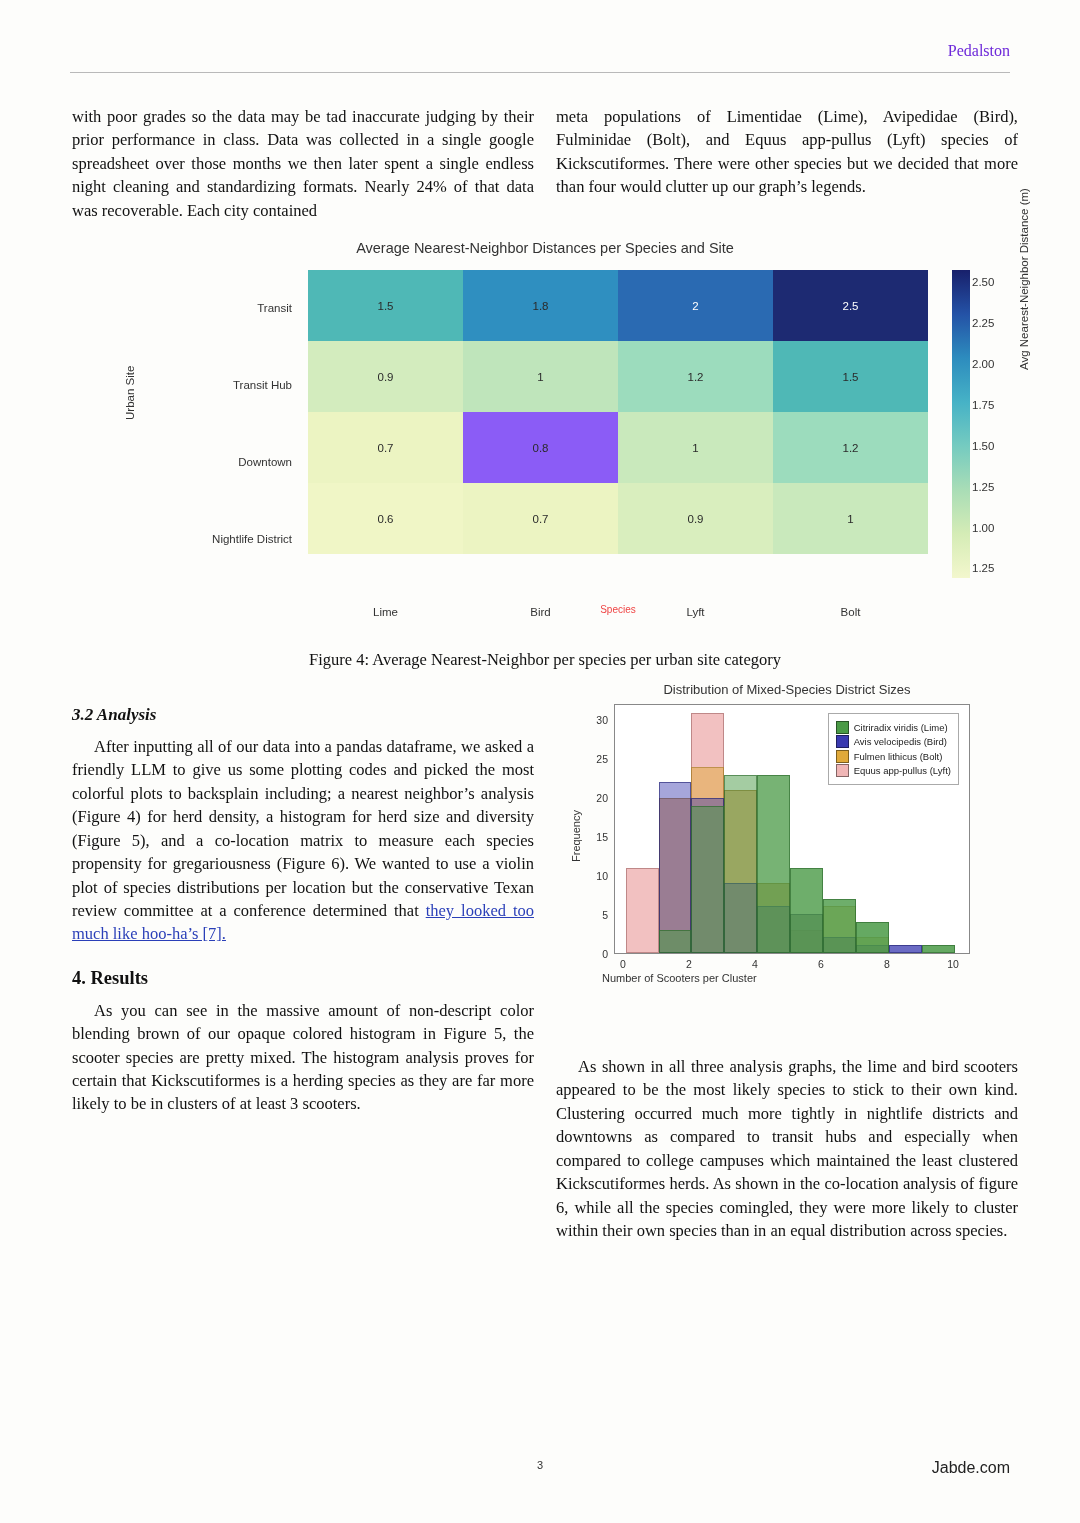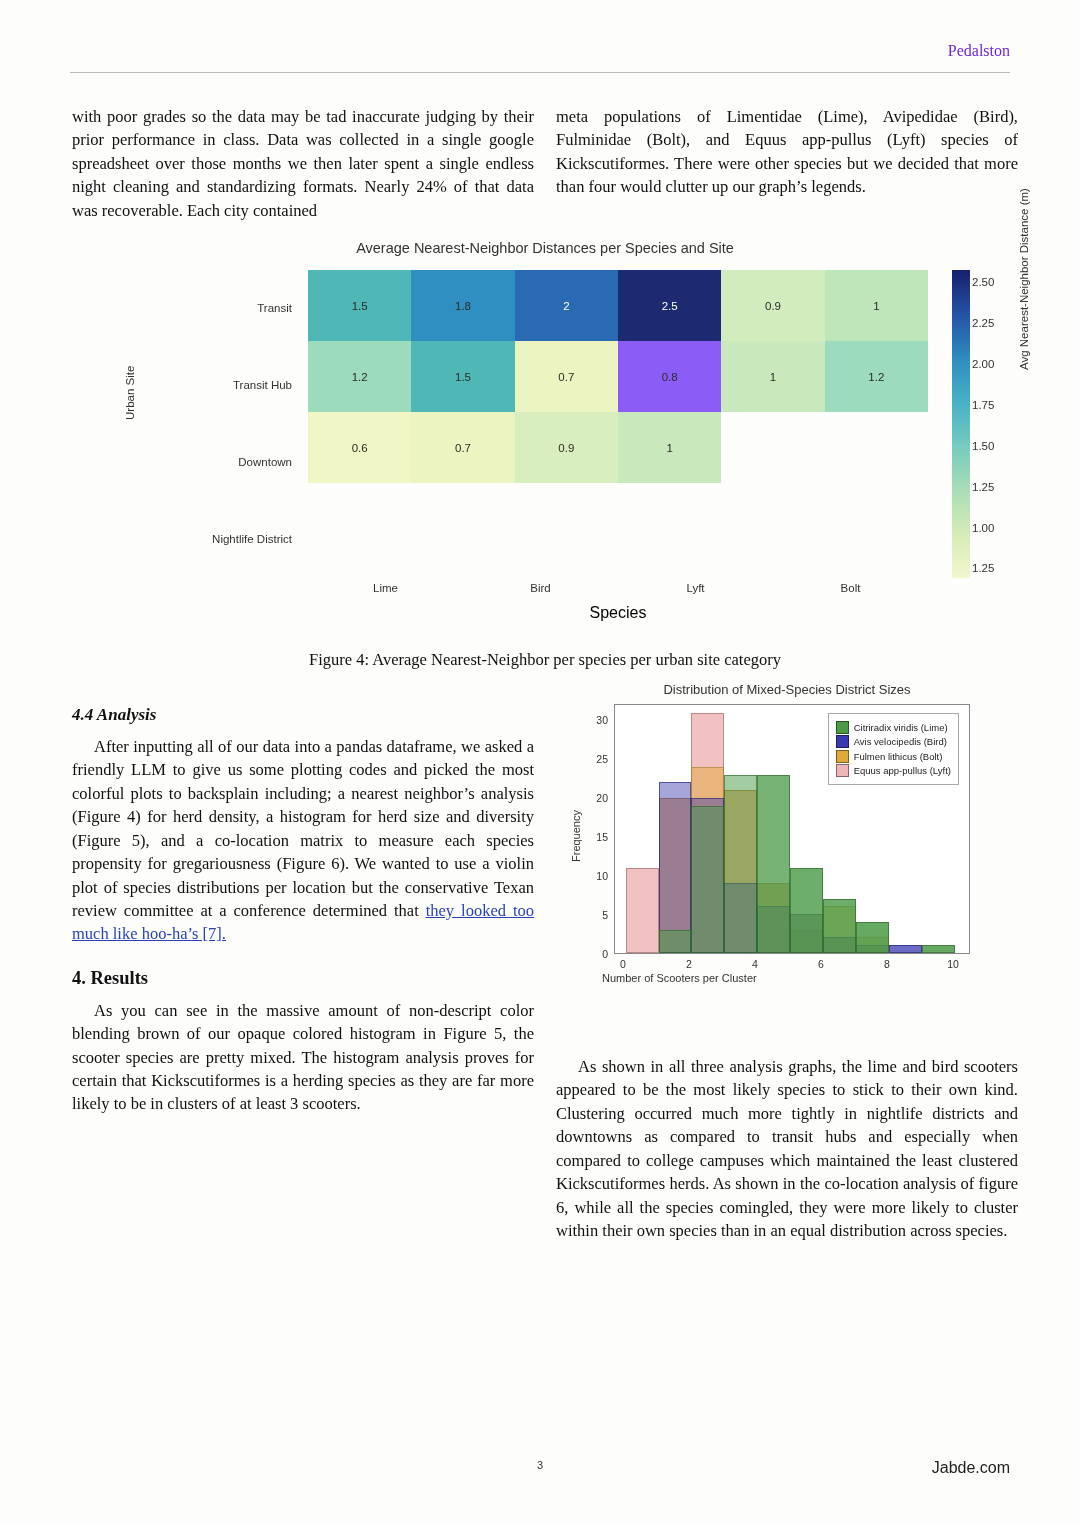--- a/index.html
+++ b/index.html
@@ -60,36 +60,36 @@
     position:absolute;left:52px;top:150px;transform:rotate(-90deg);
     transform-origin:left top;font-family:"Liberation Sans", sans-serif;
     font-size:11.5px;color:#333;white-space:nowrap;
   }
   .hm-ylabels{position:absolute;left:60px;top:0;width:168px;height:308px;}
   .hm-ylabels div{
     position:absolute;right:8px;height:77px;line-height:77px;
     font-family:"Liberation Sans", sans-serif;font-size:11.5px;color:#333;white-space:nowrap;
   }
   .hm-grid{position:absolute;left:236px;top:0;width:390px;height:308px;}
-  .grid-inner{display:grid;grid-template-columns:repeat(6,1fr);grid-template-rows:repeat(4,1fr);width:620px;height:284px;}
+  .grid-inner{display:grid;grid-template-columns:repeat(4,1fr);grid-template-rows:repeat(4,1fr);width:620px;height:284px;}
   .cell{position:relative;}
   .cell span{
     position:absolute;inset:0;display:flex;align-items:center;justify-content:center;
     font-family:"Liberation Sans", sans-serif;font-size:11.5px;color:#2b2b2b;
   }
   .hm-xlabels{
     position:absolute;left:236px;top:312px;width:620px;
     display:grid;grid-template-columns:repeat(4,1fr);
   }
   .hm-xlabels div{
-    text-align:center;font-family:"Liberation Sans", sans-serif;font-size:11.5px;color:#333;
+    text-align:center;font-family:"Liberation Sans", sans-serif;font-size:11.5px;color:#333;margin-top:24px;
   }
   .hm-xtitle{
     position:absolute;left:236px;top:334px;width:620px;text-align:center;
-    font-family:"Liberation Sans", sans-serif;font-size:16px;color:#000000;
+    font-family:"Liberation Sans", sans-serif;font-size:10px;color:#ef4444;
   }
   .cbar{
     position:absolute;left:880px;top:0;width:18px;height:308px;
     background:linear-gradient(to top,#f3f7cd,#d5ecb6,#a9ddb6,#75cbc0,#46b2c6,#2d8cbe,#2452a6,#18206b);
     border:0;
   }
   .cbar-ticks{position:absolute;left:900px;top:0;height:308px;width:70px;}
   .cbar-ticks div{
     position:absolute;font-family:"Liberation Sans", sans-serif;font-size:11.5px;color:#333;
   }
@@ -233,21 +233,21 @@
         <div style="top:47px">2.25</div>
         <div style="top:6px">2.50</div>
       </div>
       <div class="cbar-title">Avg Nearest-Neighbor Distance (m)</div>
     </div>
   </div>
 
   <div style="position:absolute;top:640px;left:72px;width:946px;" class="caption">Figure 4: Average Nearest-Neighbor per species per urban site category</div>
 
   <div style="position:absolute;top:705px;left:72px;width:462px;">
-    <h3 class="sec">4.4 Analysis</h3>
+    <h3 class="sec">3.2 Analysis</h3>
     <p class="body indent"><span>After inputting all of our data into a pandas dataframe, we asked a friendly LLM to give us some plotting codes and picked the most colorful plots to backsplain including; a nearest neighbor’s analysis (Figure 4) for herd density, a histogram for herd size and diversity (Figure 5), and a co-location matrix to measure each species propensity for gregariousness (Figure 6). We wanted to use a violin plot of species distributions per location but the conservative Texan review committee at a conference determined that </span><a class="link" href="#">they looked too much like hoo-ha’s [7].</a></p>
     <h2 class="sec" style="margin-top:22px;">4. Results</h2>
     <p class="body indent">As you can see in the massive amount of non-descript color blending brown of our opaque colored histogram in Figure 5, the scooter species are pretty mixed. The histogram analysis proves for certain that Kickscutiformes is a herding species as they are far more likely to be in clusters of at least 3 scooters.</p>
   </div>
 
   <div class="fig5">
     <div class="fig5-title">Distribution of Mixed-Species District Sizes</div>
     <div class="hist-ylabel">Frequency</div>
 
     <div class="hist-yticks" style="position:absolute;left:22px;top:22px;width:30px;height:250px;">

